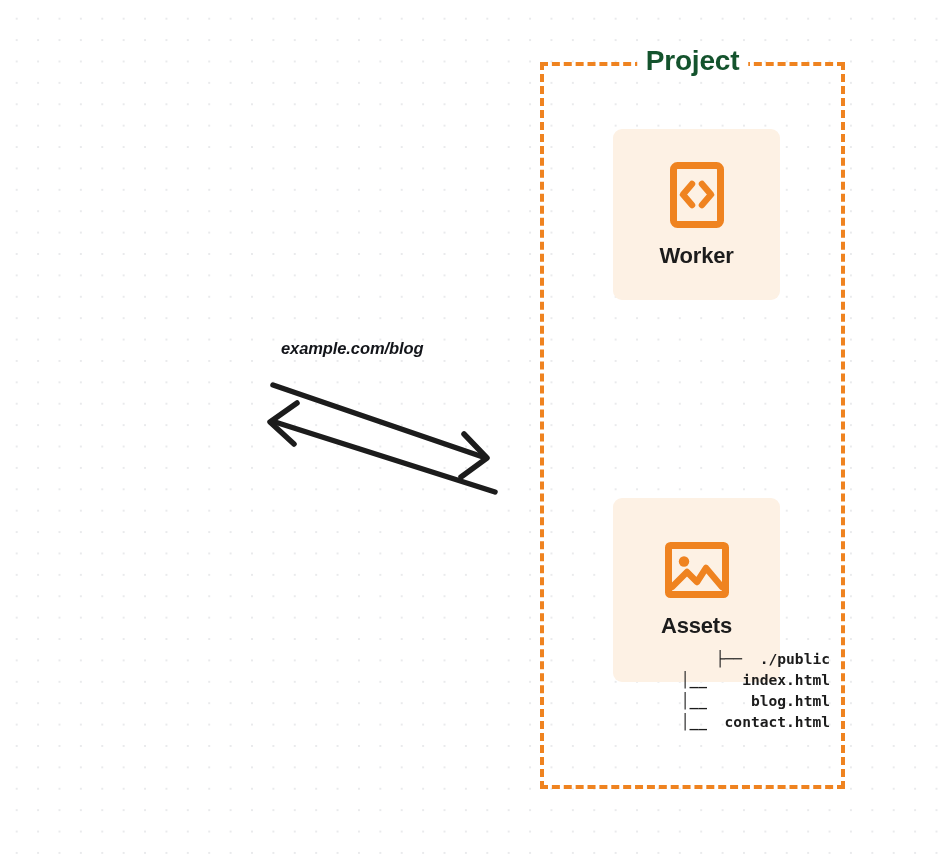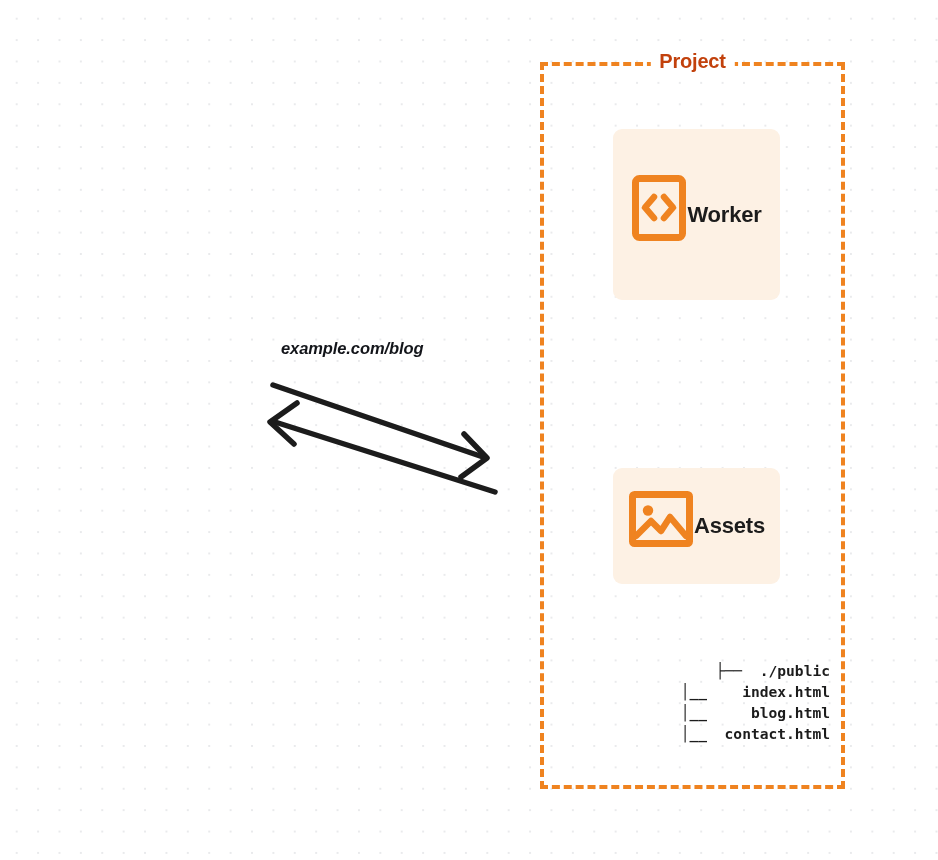--- a/index.html
+++ b/index.html
@@ -80,49 +80,49 @@
     border: 4px dashed #ef8320;
     box-sizing: border-box;
   }
   .project-title {
     position: absolute;
     top: -14px;
     left: 50%;
     transform: translateX(-50%);
     background: #ffffff;
     padding: 0 9px;
-    font-size: 20px;
+    font-size: 28px;
     font-weight: 700;
-    color: #c2410c;
+    color: #14532d;
     letter-spacing: -0.2px;
     line-height: 26px;
     white-space: nowrap;
   }
 
   
   .card {
     position: absolute;
     background: #fdf1e4;
     border-radius: 9px;
     display: flex;
-    flex-direction: row;
+    flex-direction: column;
     align-items: center;
     justify-content: center;
   }
   .card-worker {
     left: 73px;
     top: 67px;
     width: 167px;
     height: 171px;
   }
   .card-assets {
     left: 73px;
-    top: 406px;
+    top: 436px;
     width: 167px;
-    height: 116px;
+    height: 184px;
   }
   .card-icon {
     display: block;
     margin-bottom: 14px;
   }
   .card-label {
     font-size: 22px;
     font-weight: 700;
     color: #1c1c1c;
     letter-spacing: -0.2px;
@@ -134,21 +134,20 @@
     left: 45px;
     top: 586px;
     width: 245px;
     font-family: "DejaVu Sans Mono", monospace;
     font-size: 14.6px;
     line-height: 21px;
     color: #1c1c1c;
     font-weight: 700;
     white-space: pre;
     text-align: right;
-    margin-top: 12px;
   }
 </style>
 </head>
 <body>
 
 <div id="canvas">
 
 
   <svg class="edge-svg" viewBox="0 0 938 860">
 

